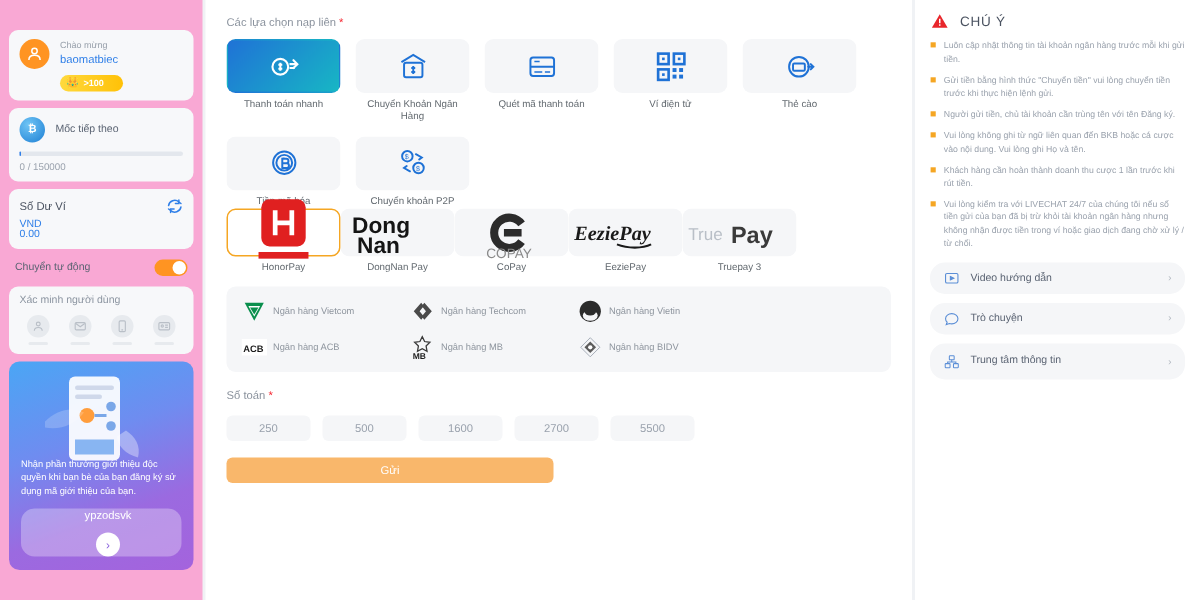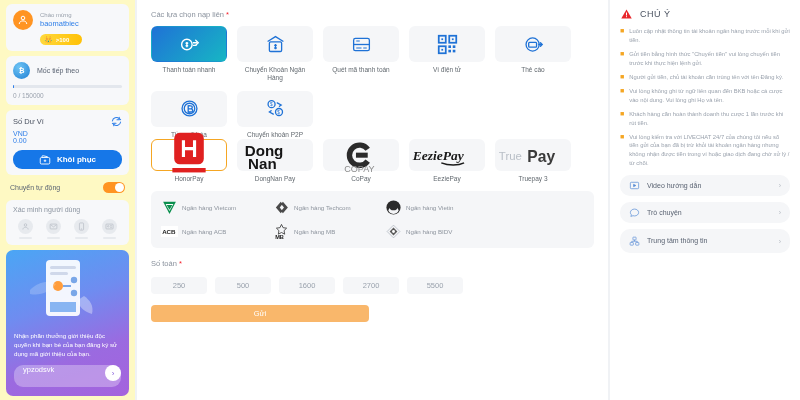--- a/index.html
+++ b/index.html
@@ -9,22 +9,22 @@
     font-family: "Liberation Sans", sans-serif;
     font-size: 7px;
     color: #333;
     overflow: hidden;
   }
   .page { display: flex; width: 800px; height: 400px; gap: 0; }
 
   
   .sidebar {
     width: 135px; min-width: 135px;
-    background: #fef9c3;
-    padding: 4px 6px;
+    background: #f9a8d4;
+    padding: 20px 6px;
     display: flex; flex-direction: column; gap: 5px;
   }
   .card {
     background: #f7f8fa;
     border-radius: 6px;
     padding: 6px 7px;
   }
   .welcome-row { display: flex; align-items: center; gap: 7px; }
   .avatar-circle {
     width: 20px; height: 20px; border-radius: 50%;
@@ -108,23 +108,23 @@
     display: flex; flex-direction: column; justify-content: flex-end;
   }
   .promo-art { position: absolute; top: 6px; left: 0; right: 0; height: 80px; }
   .promo-text {
     color: #ffffff; font-size: 6.2px; line-height: 1.45;
     padding: 0 8px 6px 8px; position: relative;
   }
   .promo-code {
     margin: 0 8px 9px 8px;
     background: rgba(255,255,255,0.3);
-    border-radius: 9px; height: 22px;
-    display: flex; justify-content: space-between;
-    padding-left: 9px; position: relative;
+    border-radius: 9px; height: 32px;
+    display: flex; align-items: center; justify-content: space-between;
+    padding-left: 9px; position: relative; flex-direction: column;
   }
   .promo-code span { color: #fff; font-size: 7.5px; }
   .promo-code .arrow {
     width: 16px; height: 16px; border-radius: 50%; background: #fff;
     color: #8a63dd; display: flex; align-items: center; justify-content: center;
     font-size: 8px;
   }
 
   
   .main {
@@ -149,21 +149,21 @@
   .method.active .method-tile {
     background: linear-gradient(135deg,#1f72d6,#17b6c4);
   }
   .method.active .method-tile svg { stroke: #ffffff; }
   .method-tile svg { width: 21px; height: 21px; }
   .method-name {
     margin-top: 4px; text-align: center;
     color: #62696f; font-size: 6.5px; line-height: 1.3;
   }
 
-  .channel-grid { display: flex; gap: 10px; }
+  .channel-grid { display: flex; }
   .channel { width: 76px; cursor: pointer; }
   .channel-tile {
     height: 32px; border-radius: 6px; background: #f5f6f8;
     display: flex; align-items: center; justify-content: center;
     border: 1.2px solid transparent;
   }
   .channel.active .channel-tile { background: #fff; border-color: #f5a623; }
   .channel-name { margin-top: 4px; text-align: center; color: #62696f; font-size: 6.5px; }
 
   .bank-box {
@@ -275,28 +275,20 @@
         <div class="bal-title">Số Dư Ví</div>
         <svg class="refresh-icon" viewBox="0 0 24 24" fill="none" stroke="#2f7fe8" stroke-width="2.2" stroke-linecap="round">
           <path d="M3 11a9 9 0 0 1 15-5.2L21 8"></path>
             <path d="M21 13a9 9 0 0 1-15 5.2L3 16"></path>
           <path d="M18 3v5h-5"></path>
             <path d="M6 21v-5h5"></path>
         </svg>
       </div>
       <div class="bal-cur">VND</div>
       <div class="bal-amt">0.00</div>
-      <button class="restore-btn">
-        <svg viewBox="0 0 24 24" fill="none" stroke="#fff" stroke-width="1.8">
-          <rect x="2.5" y="7" width="19" height="13" rx="2.5"></rect>
-            <path d="M6 7V5.5a2 2 0 0 1 2.4-2l9 2"></path>
-          <path d="M12 11v5M9.5 13.5h5"></path>
-        </svg>
-        <span>Khôi phục</span>
-      </button>
     </div>
 
     <div class="auto-row">
       <div class="auto-label">Chuyển tự động</div>
       <div class="toggle"></div>
     </div>
 
     <div class="card">
       <div class="verify-title">Xác minh người dùng</div>
       <div class="verify-icons">

